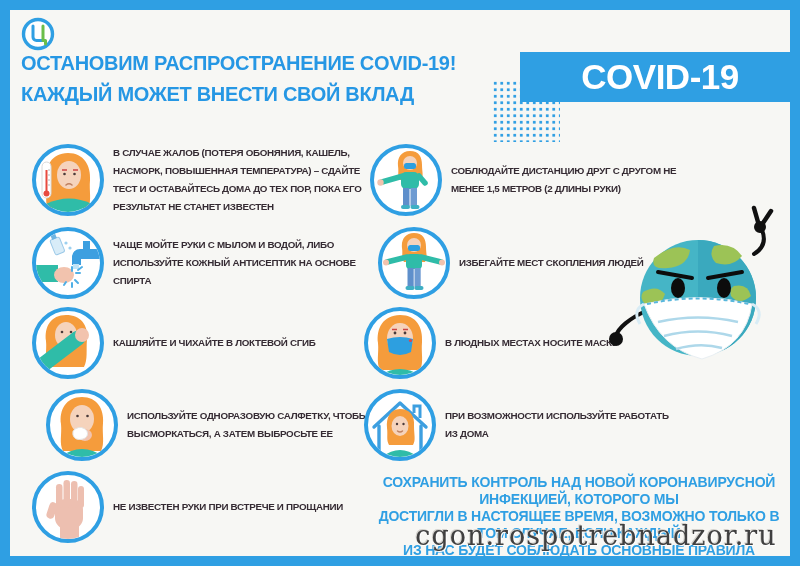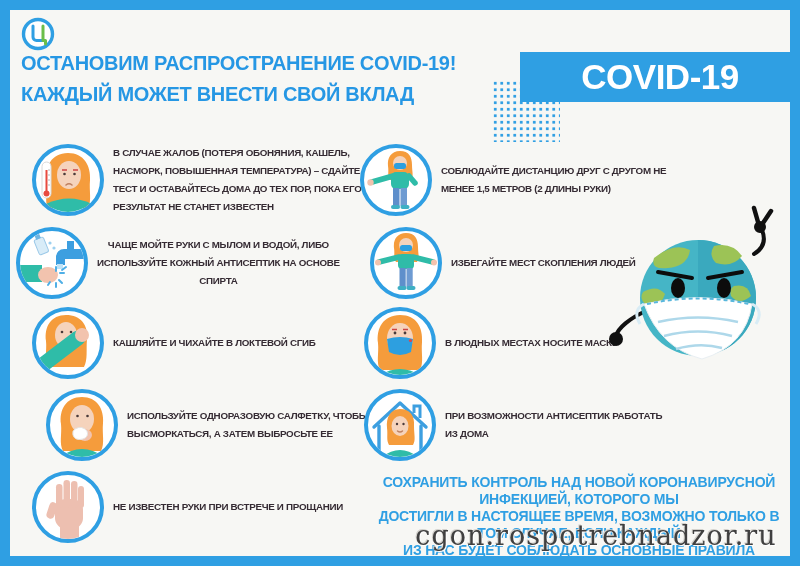--- a/index.html
+++ b/index.html
@@ -36,26 +36,26 @@
   .rule .circle{
     flex:0 0 auto;width:64px;height:64px;border:4px solid #2F9FE3;border-radius:50%;
     background:#ffffff;overflow:hidden;
   }
   .rule .circle svg{display:block;width:64px;height:64px;}
   .rule .txt{
     font-size:9.8px;font-weight:bold;line-height:18px;letter-spacing:-0.3px;
     color:#352B33;white-space:pre-line;
   }
   .l1{left:22px;top:133px;}
-  .l2{left:6px;top:216px;text-align:center;}
+  .l2{left:22px;top:216px;}
   .l3{left:22px;top:296px;}
   .l4{left:36px;top:378px;}
   .l5{left:22px;top:460px;}
-  .r1{left:350px;top:133px;}
-  .r2{left:360px;top:216px;}
+  .r1{left:360px;top:133px;}
+  .r2{left:368px;top:216px;}
   .r3{left:354px;top:296px;}
   .r4{left:354px;top:378px;}
   .earth{position:absolute;left:586px;top:186px;width:194px;height:190px;}
   .footer-note{
     position:absolute;left:368px;top:464px;width:402px;
     text-align:center;font-size:14px;font-weight:bold;line-height:17px;letter-spacing:-0.2px;
     color:#2F9FE3;white-space:pre-line;
   }
   .watermark{
     position:absolute;left:398px;top:510px;width:376px;text-align:center;
@@ -237,21 +237,21 @@
         <path d="M11,33 V60 M53,33 V60" stroke="#3D9FE0" stroke-width="3.4" stroke-linecap="round"></path>
         <path d="M46,20 v-7 h6 v12" fill="none" stroke="#3D9FE0" stroke-width="3"></path>
         <path d="M32,16 C22,16 18,25 19,35 C20,42 18,47 21,52 L45,52 C48,47 46,42 46,33 C47,23 42,16 32,16 Z" fill="#F59C3C"></path>
         <ellipse cx="32" cy="33" rx="8.5" ry="10" fill="#F5D3BC"></ellipse>
         <circle cx="29" cy="31" r="1.2" fill="#4a3a3a"></circle>
           <circle cx="35.5" cy="31" r="1.2" fill="#4a3a3a"></circle>
         <path d="M29.5,38 q2.5,2 5,0" fill="none" stroke="#C08060" stroke-width="1.4" stroke-linecap="round"></path>
         <path d="M14,64 Q32,50 50,64 Z" fill="#2FBCA8"></path>
       </svg>
     </div>
-    <div class="txt">ПРИ ВОЗМОЖНОСТИ АНТИСЕПТИК РАБОТАТЬ
+    <div class="txt">ПРИ ВОЗМОЖНОСТИ ИСПОЛЬЗУЙТЕ РАБОТАТЬ
 ИЗ ДОМА</div>
   </div>
 
   <svg class="earth" viewBox="0 0 194 190">
     <path d="M50,115 C34,122 22,132 20,140" fill="none" stroke="#111111" stroke-width="4" stroke-linecap="round"></path>
     <circle cx="20" cy="143" r="7" fill="#111111"></circle>
     <path d="M158,58 C168,52 170,44 166,34" fill="none" stroke="#111111" stroke-width="4" stroke-linecap="round"></path>
     <circle cx="164" cy="31" r="6" fill="#111111"></circle>
     <path d="M158,12 L162,26 M175,15 L167,27" fill="none" stroke="#111111" stroke-width="4.5" stroke-linecap="round"></path>
     <circle cx="102" cy="102" r="58" fill="#45B5C6"></circle>

